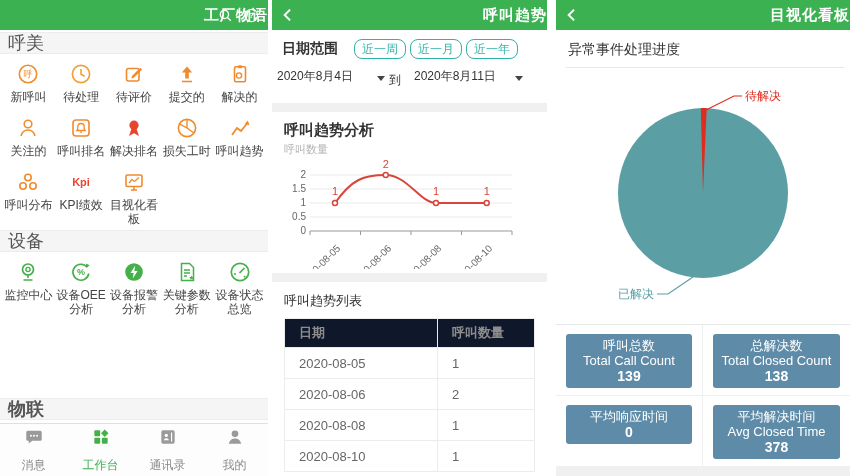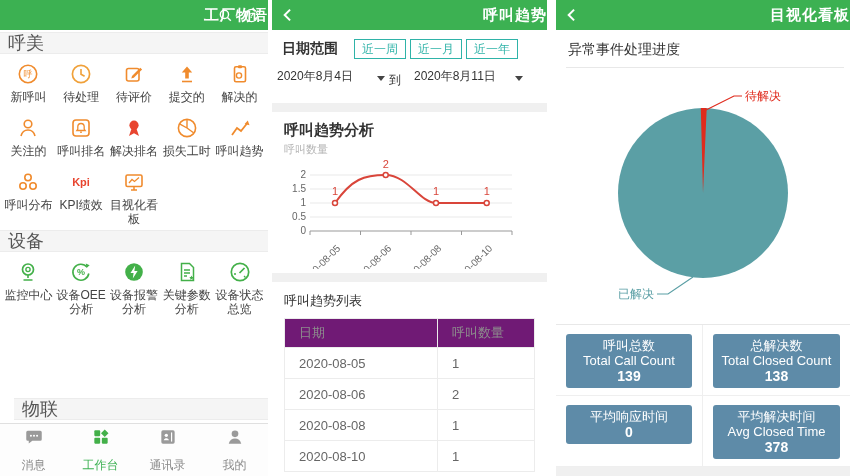--- a/index.html
+++ b/index.html
@@ -30,35 +30,35 @@
   .tab{flex:1;display:flex;flex-direction:column;align-items:center;justify-content:center;gap:10px;cursor:pointer;}
   .tab .lab{font-size:12px;color:#8a8a8a;}
   .tab.active .lab{color:#3cb152;}
 
   .strip{height:9px;background:#f0f0f0;}
   .block{padding:0 0;}
 
   
   .dr-row{display:flex;align-items:center;margin:8px 0 0 10px;height:22px;}
   .dr-label{font-size:14px;font-weight:bold;color:#333;margin-right:12px;}
-  .qbtn{border:1px solid #2fb3a8;color:#2fb3a8;font-size:12px;border-radius:0;
+  .qbtn{border:1px solid #2fb3a8;color:#2fb3a8;font-size:12px;border-radius:8px;
     padding:2px 7px;margin-left:4px;background:#fff;cursor:pointer;line-height:14px;}
   .dates-row{position:relative;height:28px;margin-top:6px;font-size:12px;color:#333;}
   .dates-row .d1{position:absolute;left:5px;top:2px;}
   .dates-row .c1{position:absolute;left:105px;top:10px;}
   .dates-row .to{position:absolute;left:117px;top:6px;}
   .dates-row .d2{position:absolute;left:142px;top:2px;}
   .dates-row .c2{position:absolute;left:243px;top:10px;}
   .caret{width:0;height:0;border-left:4px solid transparent;border-right:4px solid transparent;
     border-top:5px solid #444;display:inline-block;cursor:pointer;}
   .chart-title{font-size:15px;font-weight:bold;color:#333;margin:9px 0 2px 12px;}
   .chart-sub{font-size:11px;color:#b3b3b3;margin:0 0 0 12px;}
   .list-title{font-size:13px;color:#333;margin:10px 0 8px 12px;}
   table.tlist{border-collapse:collapse;width:251px;margin:0 12px;font-size:13px;}
-  table.tlist th{background:#701a75;color:#8d8d8d;font-weight:normal;text-align:left;
+  table.tlist th{background:#0f172a;color:#8d8d8d;font-weight:bold;text-align:left;
     height:26px;padding-left:14px;border:1px solid #ececec;}
   table.tlist td{color:#666;height:28px;padding-left:14px;border:1px solid #ececec;background:#fff;}
 
   
   .board-sub{font-size:14px;color:#333;margin:11px 0 8px 12px;}
   .board-hr{border:none;border-top:1px solid #e8e8e8;margin:0 6px 0 10px;}
   .cards{display:grid;grid-template-columns:1fr 1fr;border-top:1px solid #e8e8e8;margin-top:2px;}
   .card-cell{padding:9px 10px 7px 10px;border-bottom:1px solid #efefef;}
   .card-cell.l{border-right:1px solid #efefef;}
   .card{background:#5e8ba8;border-radius:3px;color:#fff;text-align:center;padding:4px 2px;}
@@ -227,21 +227,21 @@
     <div class="gitem">
       <svg class="icon24" viewBox="0 0 24 24">
         <circle cx="12" cy="12" r="8.7" fill="none" stroke="#43b049" stroke-width="1.7"></circle>
         <path d="M11.5 13L16.5 8" stroke="#43b049" stroke-width="1.7"></path>
         <path d="M6 14h2M16 16l1.5 1.5" stroke="#43b049" stroke-width="1.3"></path>
       </svg>
       <span class="lab">设备状态总览</span>
     </div>
   </div>
 
-  <div class="secbar" style="position:absolute;left:14px;right:0;top:398px;">
+  <div class="secbar" style="position:absolute;left:0;right:0;top:398px;font-weight:bold;">
     <span>物联</span>
   </div>
 
   <div class="tabbar">
     <div class="tab">
       <svg class="icon" width="20" height="20" viewBox="0 0 24 24">
         <path d="M4.5 4.5h15A1.8 1.8 0 0 1 21.3 6.3v8.4a1.8 1.8 0 0 1-1.8 1.8H10l-4.3 3.3v-3.3H4.5a1.8 1.8 0 0 1-1.8-1.8V6.3a1.8 1.8 0 0 1 1.8-1.8z" fill="#9a9a9a"></path>
         <circle cx="8.3" cy="10.5" r="1.2" fill="#fff"></circle>
           <circle cx="12" cy="10.5" r="1.2" fill="#fff"></circle>
           <circle cx="15.7" cy="10.5" r="1.2" fill="#fff"></circle>

